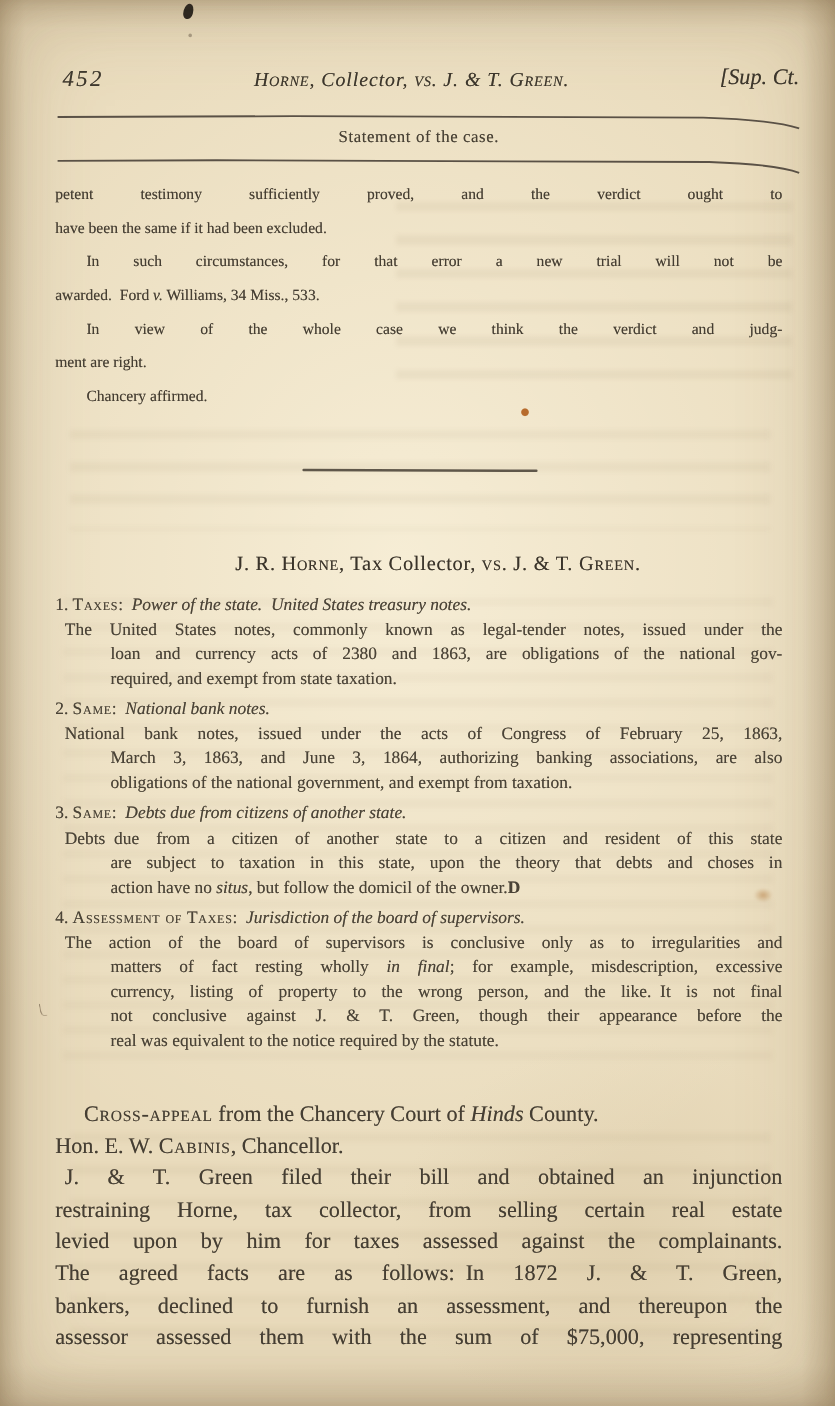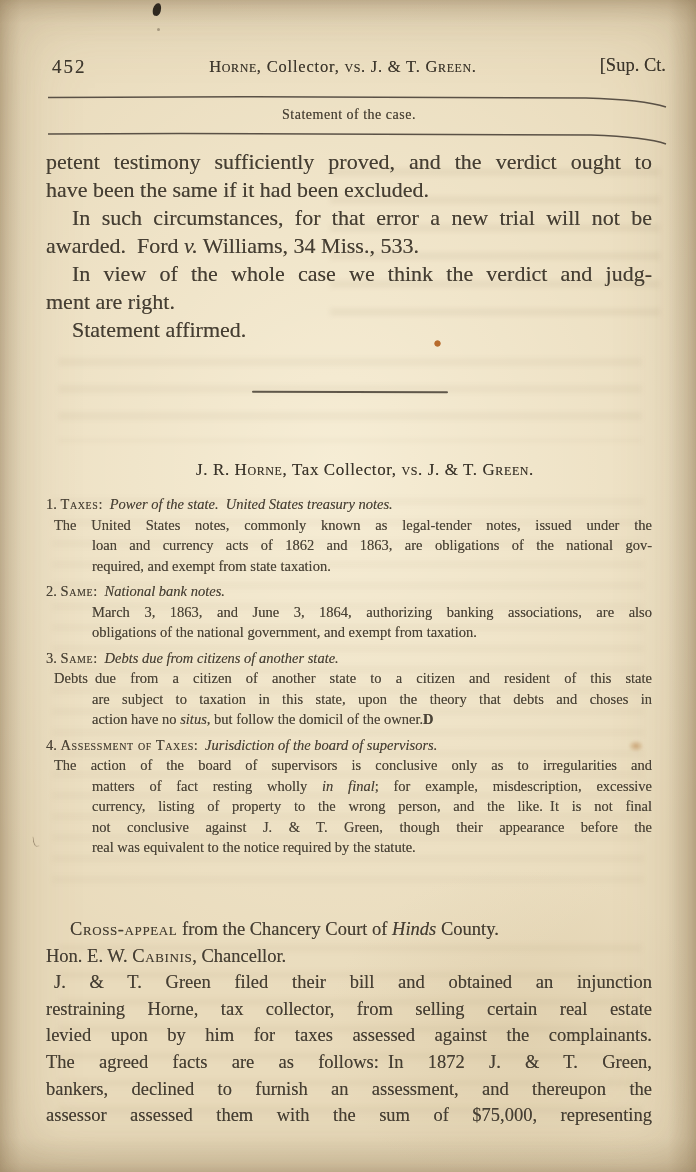--- a/index.html
+++ b/index.html
@@ -36,35 +36,35 @@
   .speck{position:absolute;left:157px;top:28px;width:3px;height:3px;z-index:4;
     background:rgba(80,66,50,0.40);border-radius:50%;}
   .orange-dot{position:absolute;left:434px;top:340px;width:7px;height:7px;z-index:4;
     background:radial-gradient(circle, #b76b2c 0 55%, rgba(183,107,44,0) 75%);border-radius:50%;}
   .smudge{position:absolute;left:628px;top:740px;width:16px;height:12px;z-index:4;filter:blur(1px);
     background:radial-gradient(ellipse, rgba(172,112,48,0.50), rgba(172,112,48,0) 70%);}
   .margin-mark{position:absolute;left:33px;top:836px;width:5px;height:10px;z-index:4;
     border-left:1.4px solid rgba(100,84,62,0.55);border-bottom:1.4px solid rgba(100,84,62,0.35);
     border-radius:0 0 0 60%;transform:rotate(-8deg);}
   
-  .runhead{position:absolute;left:46px;top:54px;width:620px;height:26px;z-index:3;}
+  .runhead{position:absolute;left:46px;top:54px;width:620px;height:26px;z-index:3;font-style:italic;}
   .pagenum{position:absolute;left:6px;top:2px;font-size:19px;letter-spacing:2px;color:#3e382e;}
   .runtitle{position:absolute;left:60px;right:86px;top:3px;text-align:center;font-size:16.5px;
     letter-spacing:0.8px;color:#3c362c;white-space:nowrap;}
   .court{position:absolute;right:0;top:1px;font-size:18.5px;color:#3c362c;}
   .rule{position:absolute;left:46px;z-index:3;}
   .rule1{top:94px;}
   .rule2{top:130px;}
   .statement{position:absolute;left:46px;top:107px;width:606px;z-index:3;
     text-align:center;font-size:14px;letter-spacing:0.5px;color:#484135;}
   
   .textblock{position:absolute;left:46px;width:606px;z-index:3;}
   .line{position:relative;white-space:normal;}
   .line.j{text-align:justify;text-align-last:justify;}
-  .opinion{top:148px;font-size:22px;}
+  .opinion{top:148px;font-size:13px;}
   .opinion .line{height:28px;line-height:28px;}
   .divider{position:absolute;left:252px;top:391px;width:196px;height:1.8px;z-index:3;
     background:#5f574a;border-radius:1px;transform:rotate(0.2deg);}
   .case-title{position:absolute;left:46px;top:444px;width:606px;margin:16px;z-index:3;
     text-align:center;font-size:17px;font-weight:normal;letter-spacing:0.6px;color:#3a342b;}
   .syllabus{top:494px;font-size:14.5px;color:#4a4337;}
   .syllabus .line{height:20.5px;line-height:20.5px;}
   .proceedings{top:916px;font-size:18.5px;}
   .proceedings .line{height:26.6px;line-height:26.6px;}
   .i{font-style:italic;}
@@ -102,33 +102,34 @@
     <path d="M2,4 C200,3 430,3.4 545,5 C586,6.4 608,9.6 620,14" stroke="#5a5146" stroke-width="1.5" fill="none"></path>
   </svg>
 
   <section class="textblock opinion">
       <div class="line j"><span>petent testimony sufficiently proved, and the verdict ought to</span></div>
       <div class="line"><span>have been the same if it had been excluded.</span></div>
       <div class="line j" style="padding-left: 26px;"><span>In such circumstances, for that error a new trial will not be</span></div>
       <div class="line"><span>awarded. Ford </span><span class="i">v.</span><span> Williams, 34 Miss., 533.</span></div>
       <div class="line j" style="padding-left: 26px;"><span>In view of the whole case we think the verdict and judg-</span></div>
       <div class="line"><span>ment are right.</span></div>
-      <div class="line" style="padding-left: 26px;"><span>Statement affirmed.</span></div>
+      <div class="line" style="padding-left: 26px;"><span>Chancery affirmed.</span></div>
     </section>
 
   <div class="divider"></div>
 
   <h1 class="case-title"><span>J. R. </span><span class="sc">Horne</span><span>, Tax Collector, </span><span class="sc">vs.</span><span> J. &amp; T. </span><span class="sc">Green</span><span>.</span></h1>
 
   <section class="textblock syllabus">
       <div class="line"><span>1. </span><span class="sc">Taxes</span><span>: </span><span class="i">Power of the state. United States treasury notes.</span></div>
       <div class="line j" style="padding-left: 8px;"><span>The United States notes, commonly known as legal-tender notes, issued under the</span></div>
-      <div class="line j" style="padding-left: 46px;"><span>loan and currency acts of 1862 and 1863, are obligations of the national gov-</span></div>
+      <div class="line j" style="padding-left: 46px;"><span>loan and currency acts of 2380 and 1863, are obligations of the national gov-</span></div>
       <div class="line" style="padding-left: 46px;"><span>required, and exempt from state taxation.</span></div>
       <div class="line" style="margin-top: 5px;"><span>2. </span><span class="sc">Same</span><span>: </span><span class="i">National bank notes.</span></div>
+      <div class="line j" style="padding-left: 8px;"><span>National bank notes, issued under the acts of Congress of February 25, 1863,</span></div>
       <div class="line j" style="padding-left: 46px;"><span>March 3, 1863, and June 3, 1864, authorizing banking associations, are also</span></div>
       <div class="line" style="padding-left: 46px;"><span>obligations of the national government, and exempt from taxation.</span></div>
       <div class="line" style="margin-top: 5px;"><span>3. </span><span class="sc">Same</span><span>: </span><span class="i">Debts due from citizens of another state.</span></div>
       <div class="line j" style="padding-left: 8px;"><span>Debts due from a citizen of another state to a citizen and resident of this state</span></div>
       <div class="line j" style="padding-left: 46px;"><span>are subject to taxation in this state, upon the theory that debts and choses in</span></div>
       <div class="line" style="padding-left: 46px;"><span>action have no </span><span class="i">situs</span><span>, but follow the domicil of the owner.</span><span class="b">D</span></div>
       <div class="line" style="margin-top: 5px;"><span>4. </span><span class="sc">Assessment of Taxes</span><span>: </span><span class="i">Jurisdiction of the board of supervisors.</span></div>
       <div class="line j" style="padding-left: 8px;"><span>The action of the board of supervisors is conclusive only as to irregularities and</span></div>
       <div class="line j" style="padding-left: 46px;"><span>matters of fact resting wholly </span><span class="i">in final</span><span>; for example, misdescription, excessive</span></div>
       <div class="line j" style="padding-left: 46px;"><span>currency, listing of property to the wrong person, and the like. It is not final</span></div>

